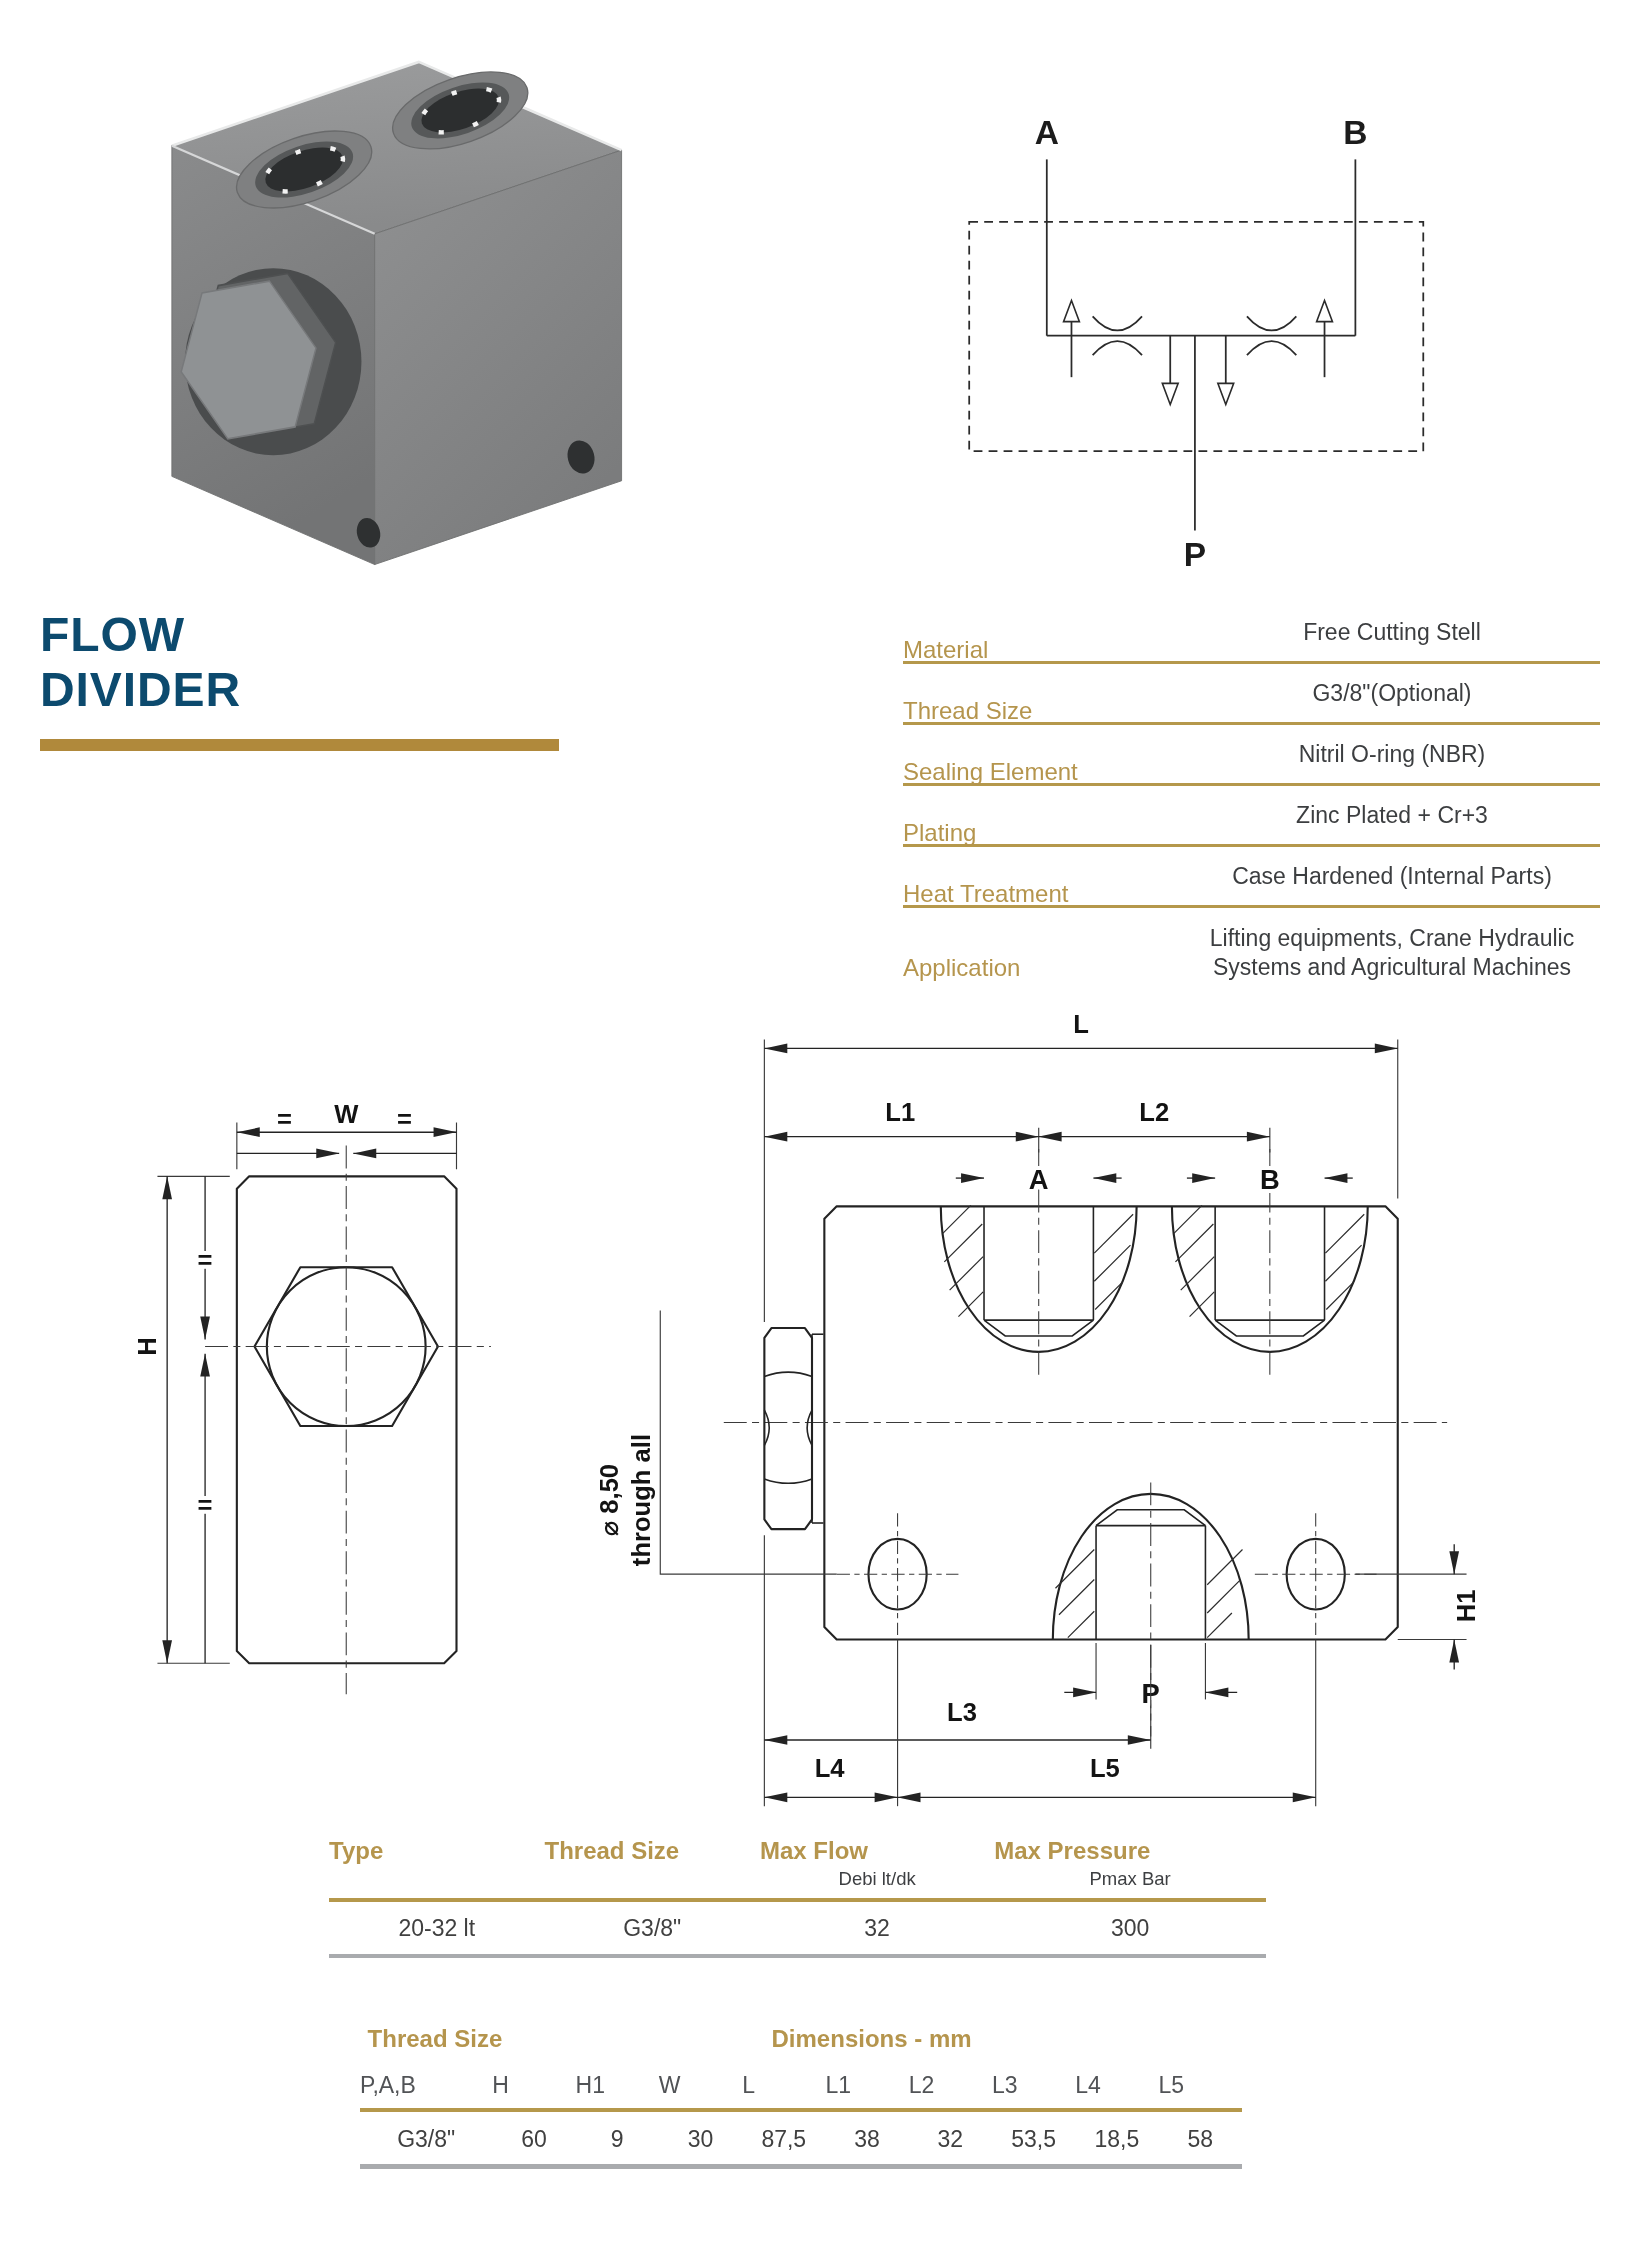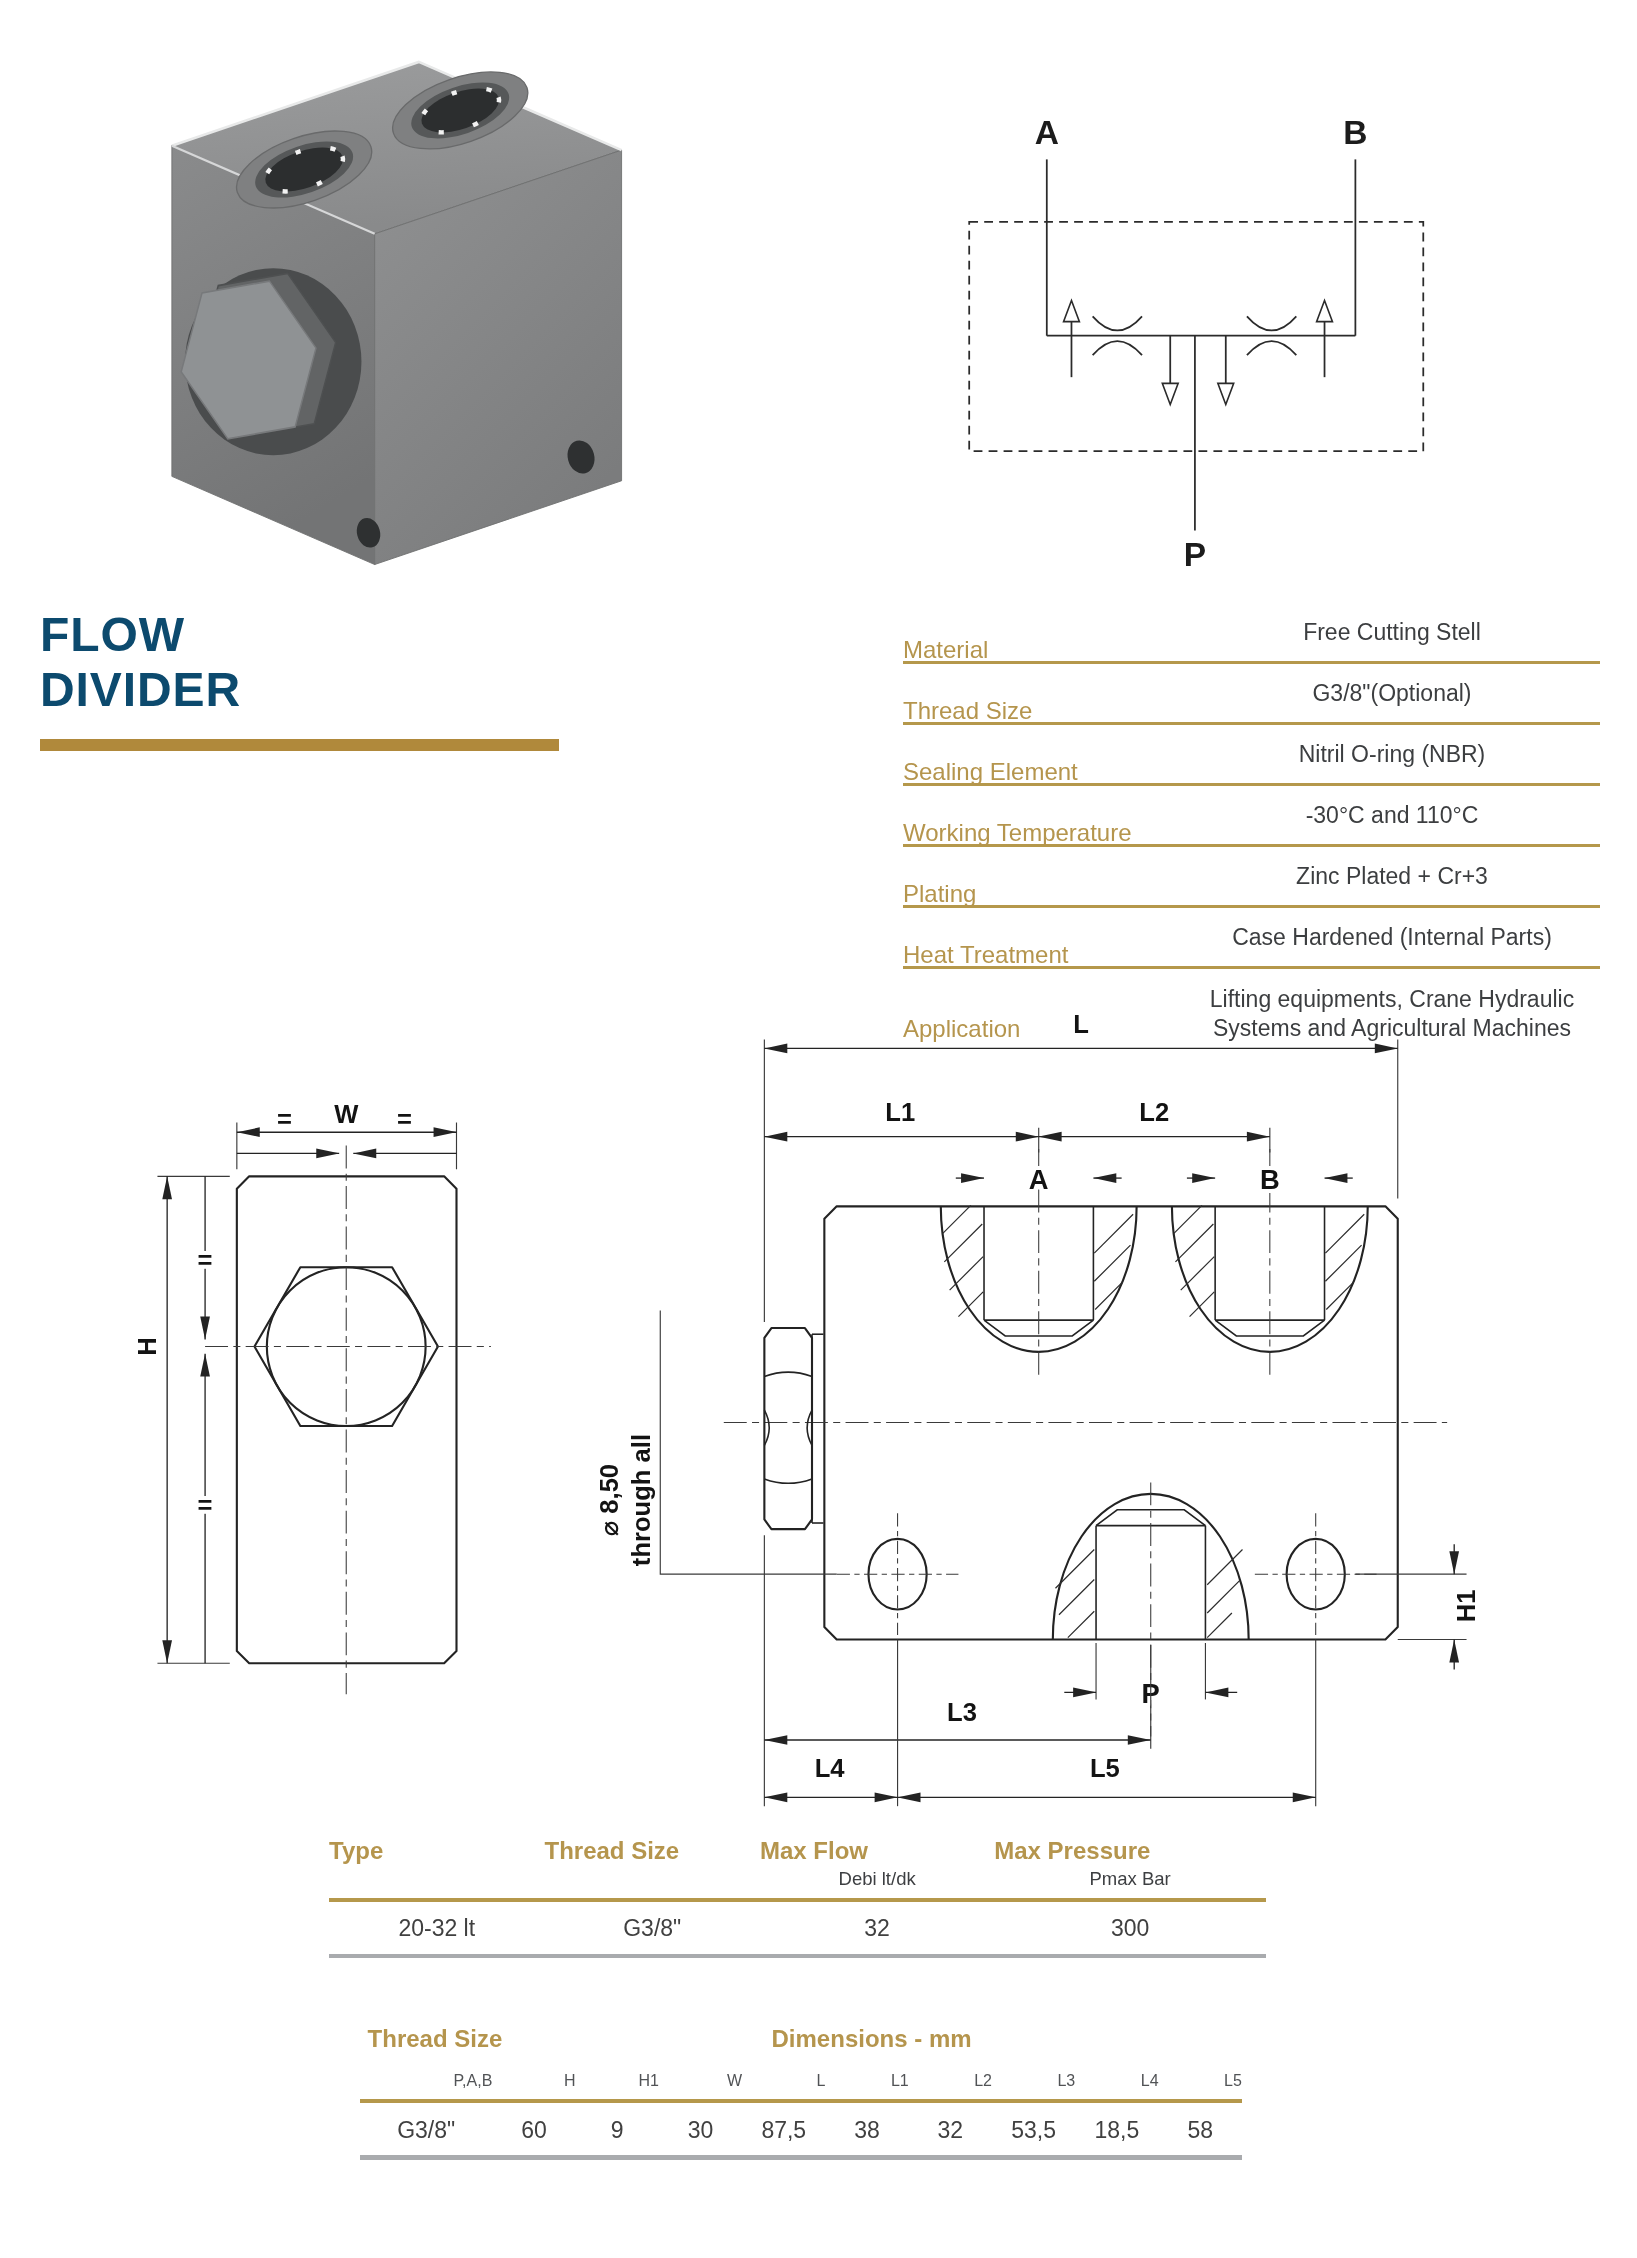--- a/index.html
+++ b/index.html
@@ -28,21 +28,21 @@
   .gsub{font-size:18.5px;color:#3d3f42;text-align:center;height:25px;margin-top:2.6px;}
   .rule-gold{height:4.4px;background:#b5984b;margin-top:5.3px;}
   .rule-gray{height:4.4px;background:#a9abae;}
   .drow{font-size:23px;color:#404040;text-align:center;padding:13.2px 0 11.5px;}
 
   .t2{left:360px;top:2025px;width:882px;}
   .t2 .group{position:relative;height:42px;}
   .t2 .g1{position:absolute;left:0;width:17%;text-align:center;}
   .t2 .g2{position:absolute;left:40%;width:36%;text-align:center;}
   .grid10{display:grid;grid-template-columns:15% repeat(9,9.444%);}
-  .chead{font-size:16px;color:#515356;text-align:right;padding:5.3px 0 8.8px;}
+  .chead{font-size:23px;color:#515356;text-align:left;padding:5.3px 0 8.8px;}
 
   
   svg text{font-family:"Liberation Sans","DejaVu Sans",sans-serif;}
   .sk{stroke:#2b2b2b;stroke-width:2px;fill:none;}
   .skh{fill:#fff;stroke:#2b2b2b;stroke-width:1.8px;}
   .skt{font-size:38px;font-weight:700;fill:#1c1c1c;text-anchor:middle;}
 
   .ol{stroke:#232323;stroke-width:2.4px;fill:none;stroke-linejoin:round;}
   .o2{stroke:#232323;stroke-width:1.8px;fill:none;}
   .th{stroke:#3a3a3a;stroke-width:1.3px;fill:none;}
@@ -158,24 +158,20 @@
     </div>
     <div class="spec-row">
       <div class="spec-label">Thread Size</div>
       <div class="spec-value">G3/8"(Optional)</div>
     </div>
     <div class="spec-row">
       <div class="spec-label">Sealing Element</div>
       <div class="spec-value">Nitril O-ring (NBR)</div>
     </div>
     <div class="spec-row">
-      <div class="spec-label">Working Temperature</div>
-      <div class="spec-value">-30°C and 110°C</div>
-    </div>
-    <div class="spec-row">
       <div class="spec-label">Plating</div>
       <div class="spec-value">Zinc Plated + Cr+3</div>
     </div>
     <div class="spec-row">
       <div class="spec-label">Heat Treatment</div>
       <div class="spec-value">Case Hardened (Internal Parts)</div>
     </div>
     <div class="spec-row last">
       <div class="spec-label">Application</div>
       <div class="spec-value">Lifting equipments, Crane Hydraulic Systems and Agricultural Machines</div>

